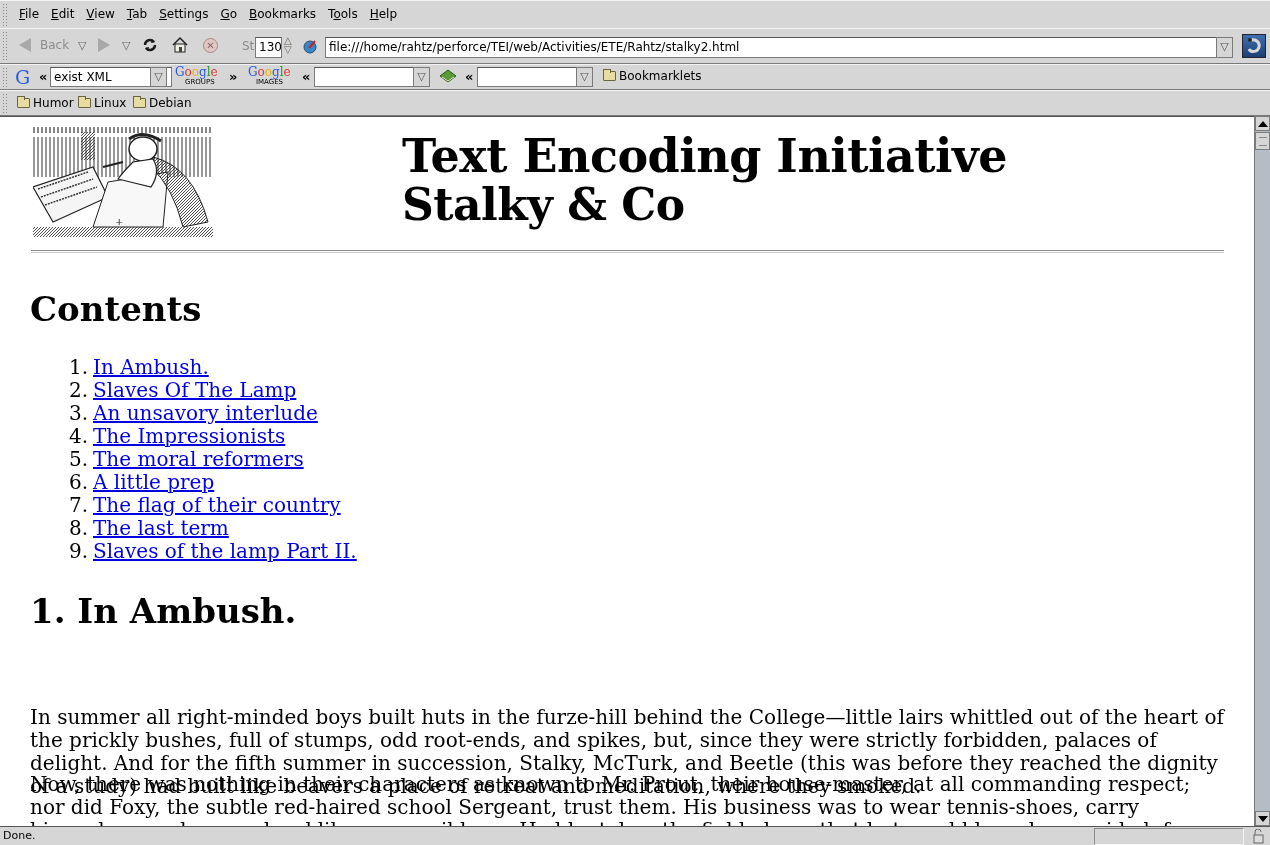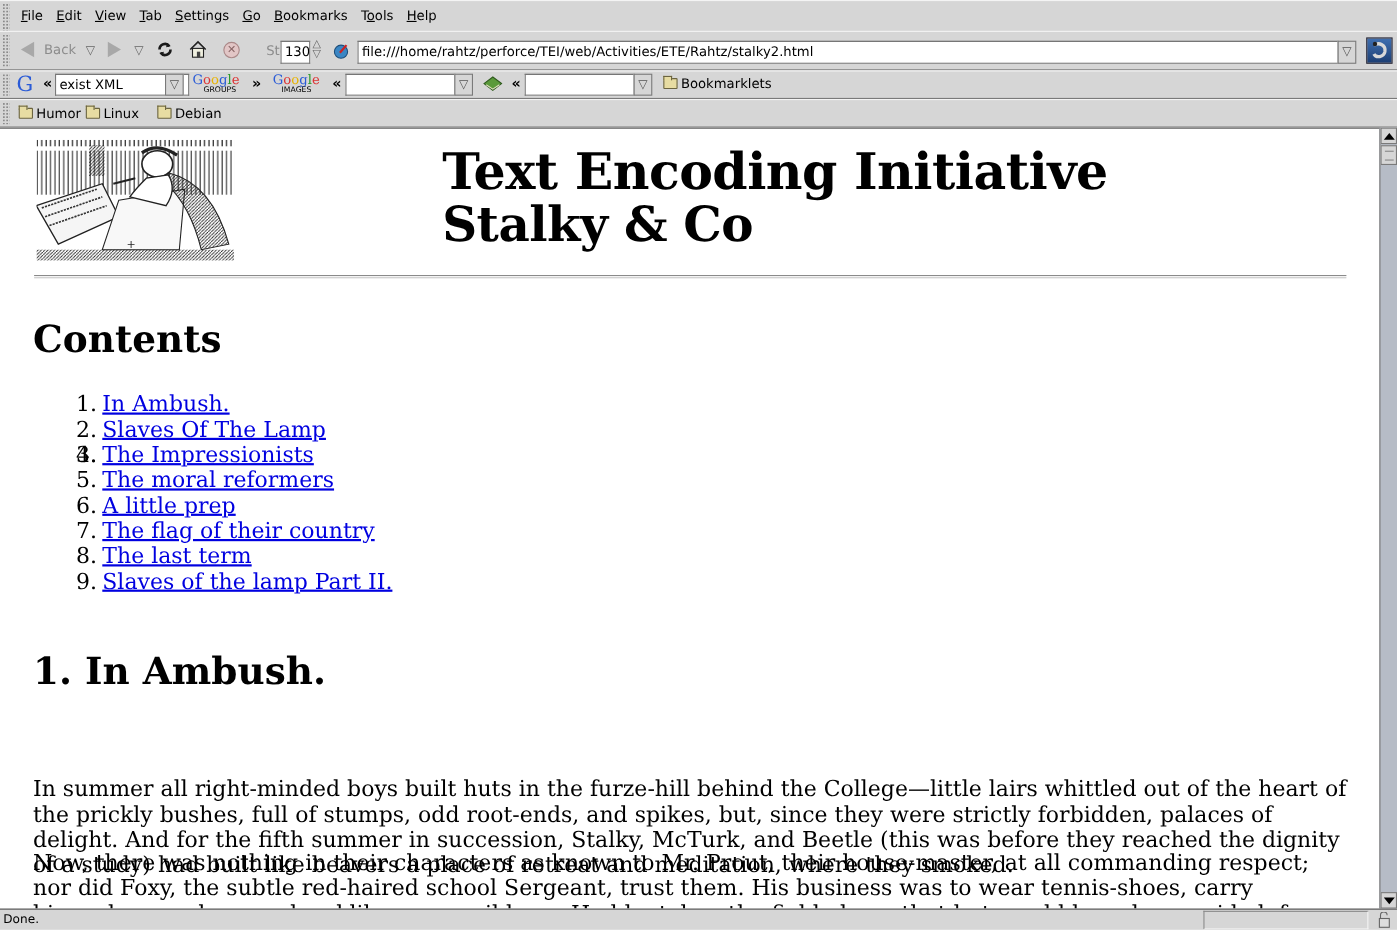--- a/index.html
+++ b/index.html
@@ -171,21 +171,21 @@
 </div>
 
 <div id="bookbar" class="bar">
   <div class="grip"></div>
   <div class="bm" style="left:17px;">
     <span class="folder"></span><span>Humor</span>
   </div>
   <div class="bm" style="left:78px;">
     <span class="folder"></span><span>Linux</span>
   </div>
-  <div class="bm" style="left:131px;padding-left:12px;">
+  <div class="bm" style="left:121px;padding-left:12px;">
     <span class="folder"></span><span>Debian</span>
   </div>
 </div>
 
 <div id="viewport" class="serif">
   <div id="logo" title="woodcut of a scholar writing at a desk">
     <svg width="180" height="110" viewBox="0 0 180 110">
       <defs>
         <pattern id="hatch" width="3" height="3" patternUnits="userSpaceOnUse">
             <path d="M0 3L3 0" stroke="#222" stroke-width="0.8"></path>
@@ -210,21 +210,21 @@
     </svg>
   </div>
   <div id="title1">Text Encoding Initiative</div>
   <div id="title2">Stalky &amp; Co</div>
   <div id="hr"></div>
 
   <h2 id="contents-h">Contents</h2>
   <ol id="toc">
     <li><span class="num">1.</span><a href="#">In Ambush.</a></li>
     <li><span class="num">2.</span><a href="#">Slaves Of The Lamp</a></li>
-    <li><span class="num">3.</span></li>
+    <li><span class="num">3.</span><a href="#">An unsavory interlude</a></li>
     <li><span class="num">4.</span><a href="#">The Impressionists</a></li>
     <li><span class="num">5.</span><a href="#">The moral reformers</a></li>
     <li><span class="num">6.</span><a href="#">A little prep</a></li>
     <li><span class="num">7.</span><a href="#">The flag of their country</a></li>
     <li><span class="num">8.</span><a href="#">The last term</a></li>
     <li><span class="num">9.</span><a href="#">Slaves of the lamp Part II.</a></li>
   </ol>
 
   <h2 id="ch1-h">1. In Ambush.</h2>
   <p id="p1" class="para">In summer all right-minded boys built huts in the furze-hill behind the College—little lairs whittled out of the heart of the prickly bushes, full of stumps, odd root-ends, and spikes, but, since they were strictly forbidden, palaces of delight. And for the fifth summer in succession, Stalky, McTurk, and Beetle (this was before they reached the dignity of a study) had built like beavers a place of retreat and meditation, where they smoked.</p>

